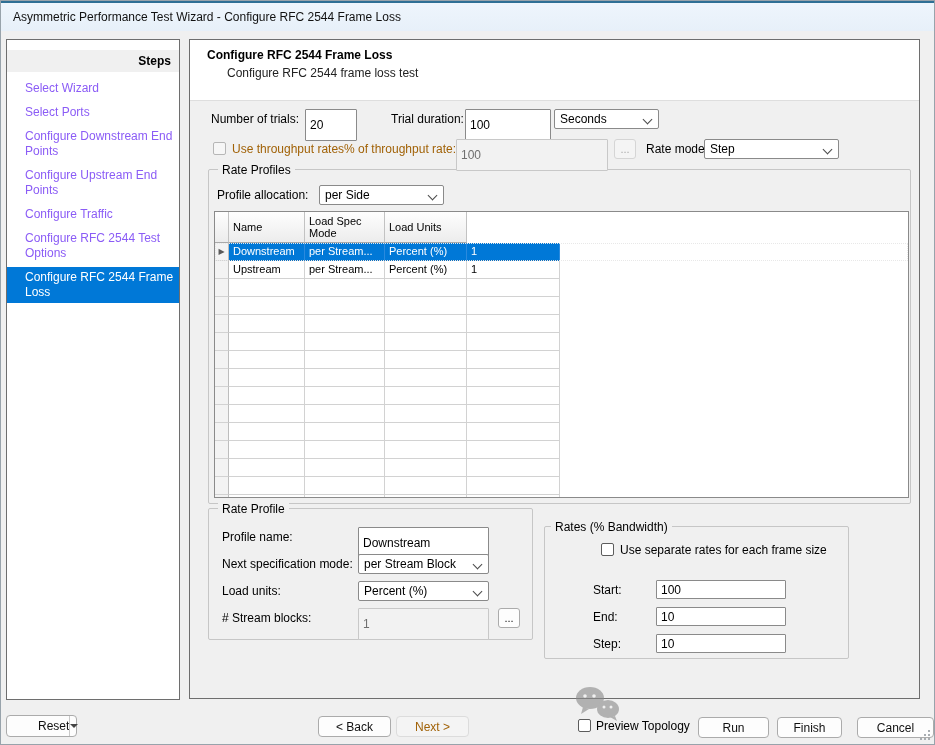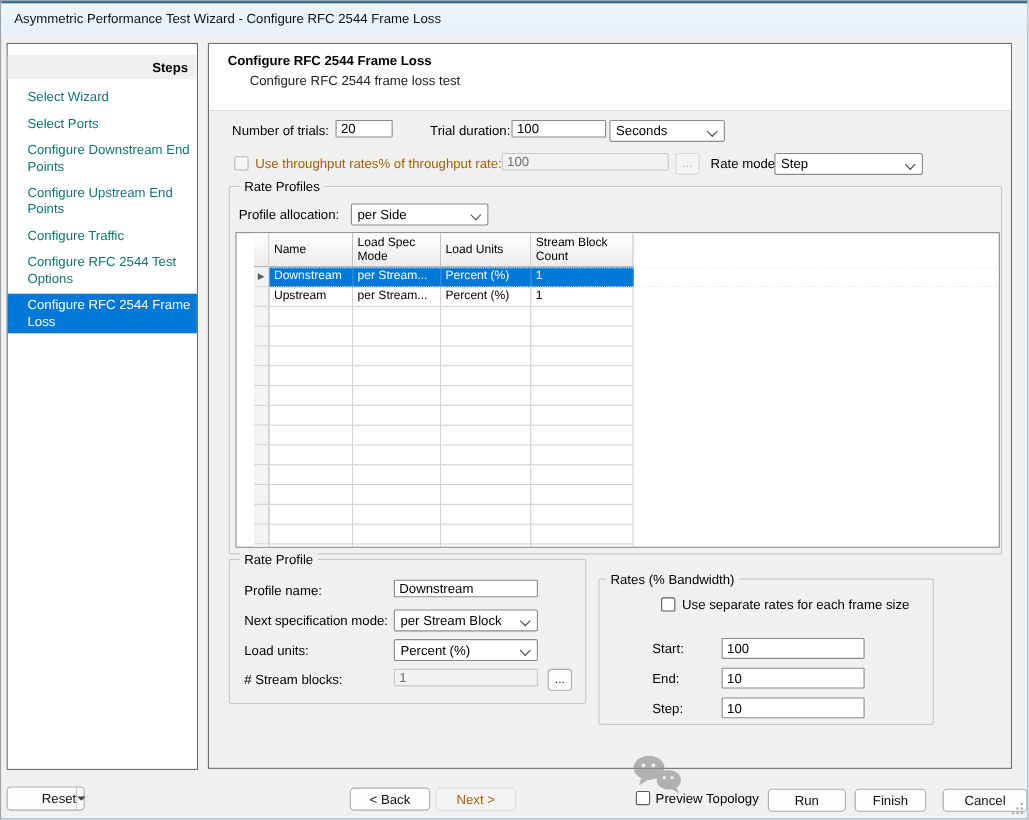--- a/index.html
+++ b/index.html
@@ -5,43 +5,43 @@
   html,body{margin:0;padding:0;}
   body{font-family:"Liberation Sans",sans-serif;background:#d8d8d8;}
   #dialog{position:relative;width:935px;height:745px;background:#f0f0f0;border:1px solid #98a3ab;box-sizing:border-box;overflow:hidden;}
   
   .titlebar{position:absolute;left:0;top:0;width:100%;height:30px;background:linear-gradient(#eef5fc,#e7f0f9);border-top:2px solid #2e6f95;box-sizing:border-box;}
   .titlebar .t{position:absolute;left:12px;top:7px;font-size:12px;color:#111;white-space:nowrap;}
   
   .sidebar{position:absolute;left:5px;top:38px;width:174px;height:661px;background:#fff;border:1px solid #6e6e6e;box-sizing:border-box;z-index:2;}
   .steps-header{margin-top:10px;background:#f0f0f0;font-weight:bold;font-size:12px;padding:4px 8px;color:#000;text-align:right;}
   .steps-list{margin-top:6px;}
-  .step-item{font-size:12px;padding:3px 2px 3px 18px;line-height:15px;color:#0f766e;margin-bottom:3px;}
+  .step-item{font-size:12px;padding:3px 2px 3px 18px;line-height:15px;color:#8b5cf6;margin-bottom:3px;}
   .step-item.selected{background:#0078d7;color:#fff;}
   .main{position:absolute;left:188px;top:38px;width:731px;height:660px;border:1px solid #6e6e6e;background:#f0f0f0;box-sizing:border-box;z-index:1;}
   .main-header{position:absolute;left:189px;top:39px;width:729px;height:60px;background:#fff;border-bottom:1px solid #dedede;z-index:2;}
   .page-title{position:absolute;left:206px;top:47px;font-size:12px;font-weight:bold;color:#000;z-index:3;}
   .page-subtitle{position:absolute;left:226px;top:65px;font-size:12px;color:#222;z-index:3;}
   
   .lbl{position:absolute;font-size:12px;color:#000;white-space:nowrap;z-index:3;}
   .lbl.dis{color:#a16207;}
-  .txt{position:absolute;height:16px;border:1px solid #8a8a8a;background:#fff;font:12px "Liberation Sans",sans-serif;color:#000;padding:0 4px;box-sizing:border-box;border-radius:1px;z-index:3;outline:none;}
+  .txt{position:absolute;height:32px;border:1px solid #8a8a8a;background:#fff;font:12px "Liberation Sans",sans-serif;color:#000;padding:0 4px;box-sizing:border-box;border-radius:1px;z-index:3;outline:none;}
   .txt.dis{background:#f2f2f2;border-color:#c8c8c8;color:#6f6f6f;}
   .select{position:absolute;height:20px;border:1px solid #8a8a8a;background:#fff;border-radius:2px;box-sizing:border-box;font-size:12px;color:#000;display:flex;align-items:center;padding-left:5px;z-index:3;}
   .chev{position:absolute;right:7px;top:6px;width:6px;height:6px;border-right:1px solid #4a4a4a;border-bottom:1px solid #4a4a4a;transform:rotate(45deg);}
   .btn{position:absolute;height:21px;background:#fdfdfd;border:1px solid #ababab;border-radius:4px;font:12px "Liberation Sans",sans-serif;color:#111;display:flex;align-items:center;justify-content:center;box-sizing:border-box;z-index:10;}
   .btn.dis{background:#f4f4f4;border-color:#dcdcdc;color:#a16207;}
   .mini{height:20px;width:22px;border-radius:3px;font-size:11px;z-index:3;}
   .mini.dis{background:#f4f4f4;border-color:#d5d5d5;color:#ababab;}
   .cb{position:absolute;width:13px;height:13px;background:#fff;border:1px solid #5c5c5c;border-radius:2px;box-sizing:border-box;z-index:10;}
   .cb.dis{border-color:#b6b6b6;background:#f6f6f6;z-index:3;}
   .groupbox{position:absolute;border:1px solid #c6c6c6;border-radius:2px;box-sizing:border-box;z-index:2;}
   .legend{position:absolute;font-size:12px;background:#f0f0f0;padding:0 4px;white-space:nowrap;z-index:3;}
   
-  .grid{position:absolute;left:213px;top:210px;width:695px;height:287px;background:#fff;border:1px solid #8a8a8a;overflow:hidden;box-sizing:border-box;z-index:3;padding-left:16px;}
+  .grid{position:absolute;left:213px;top:210px;width:695px;height:287px;background:#fff;border:1px solid #8a8a8a;overflow:hidden;box-sizing:border-box;z-index:3;}
   .g-head{display:flex;height:31px;}
   .g-hcell{box-sizing:border-box;background:linear-gradient(#fefefe,#ececec);border-right:1px solid #c2c2c2;border-bottom:1px solid #a9a9a9;font-size:11px;padding:2px 4px;display:flex;align-items:center;line-height:12px;color:#000;}
   .g-row{display:flex;height:18px;position:relative;}
   .g-cell{box-sizing:border-box;border-right:1px solid #d2d2d2;border-bottom:1px solid #d2d2d2;font-size:11px;padding:2px 4px;overflow:hidden;white-space:nowrap;color:#000;}
   .g-sel{box-sizing:border-box;background:#f3f3f3;border-right:1px solid #bdbdbd;border-bottom:1px solid #d2d2d2;display:flex;align-items:center;justify-content:center;font-size:8px;color:#5a5a5a;}
   .g-row.selected .g-cell{background:#0078d7;color:#fff;border-right-color:#2a8ade;border-bottom-color:#0a6ec0;}
   .g-row.selected{outline:1px dotted #e8e8e8;outline-offset:-1px;}
   
   .wm-text{position:absolute;left:621px;top:693px;font-size:24px;color:rgba(70,70,70,0.30);letter-spacing:2px;white-space:nowrap;z-index:6;}
   .wm-logo{position:absolute;left:574px;top:685px;z-index:6;opacity:0.62;}
@@ -106,21 +106,20 @@
     <span>per Side</span>
     <span class="chev"></span>
   </div>
 
   <div class="grid">
     <div class="g-head">
         <div class="g-hcell" style="width: 14px;"></div>
         <div class="g-hcell" style="width: 76px;">Name</div>
         <div class="g-hcell" style="width: 80px;">Load Spec Mode</div>
         <div class="g-hcell" style="width: 82px;">Load Units</div>
-        <div class="g-hcell" style="width: 93px;">Stream Block Count</div>
       </div>
     <div>
         <div class="g-row selected">
           <div class="g-sel" style="width: 14px;">▶</div>
           <div class="g-cell" style="width: 76px;">Downstream</div>
           <div class="g-cell" style="width: 80px;">per Stream...</div>
           <div class="g-cell" style="width: 82px;">Percent (%)</div>
           <div class="g-cell" style="width: 93px;">1</div>
         </div>
         <div class="g-row">

